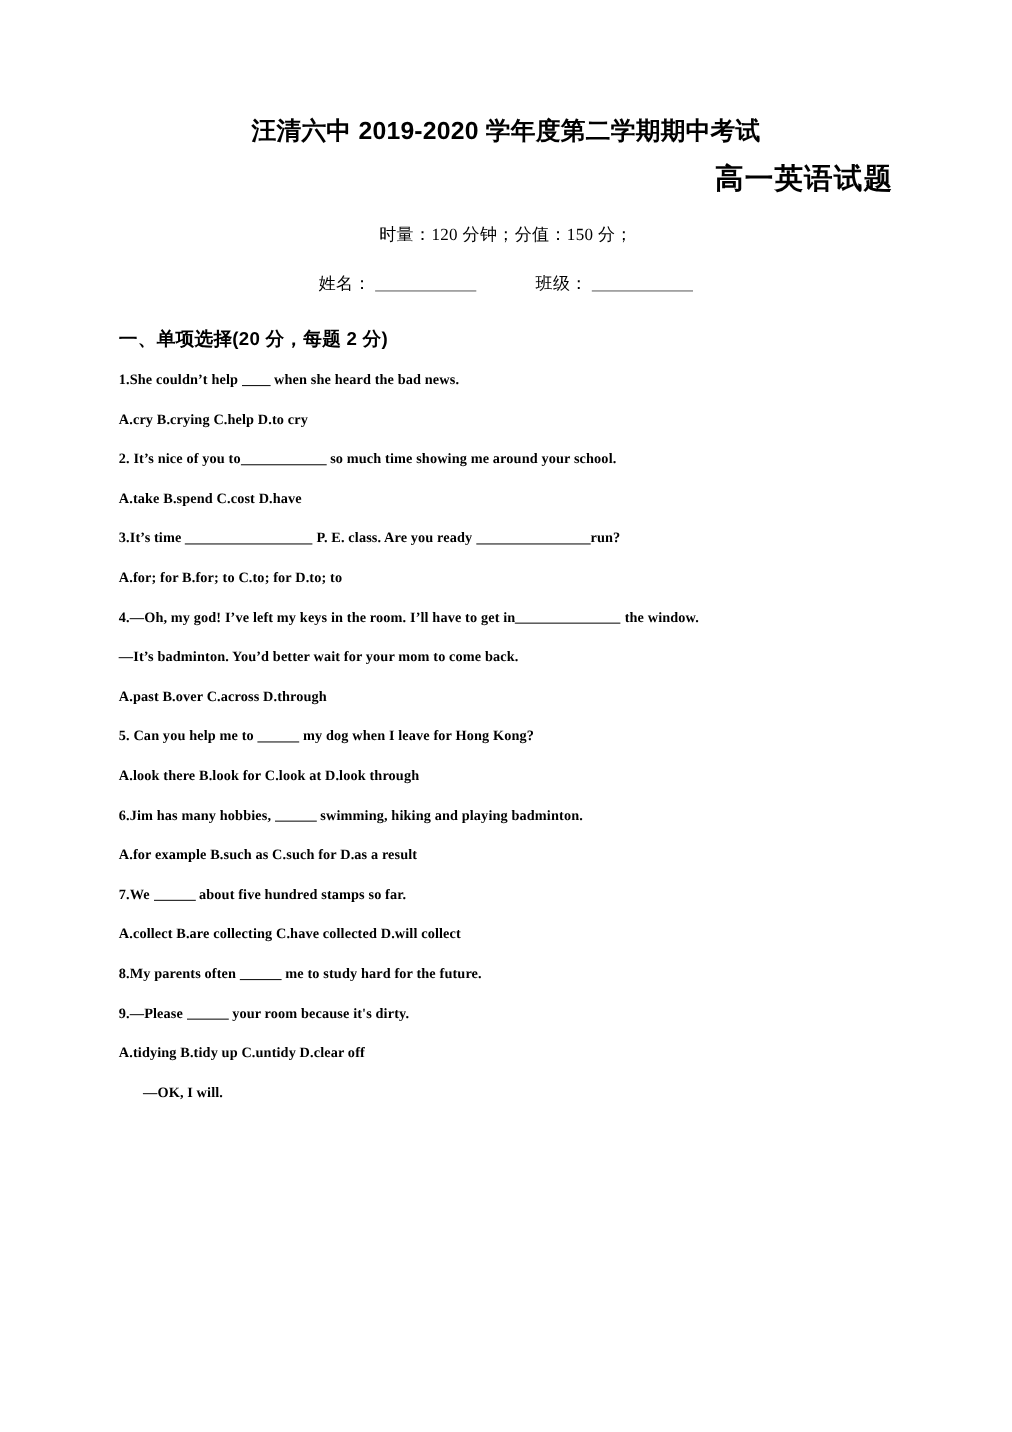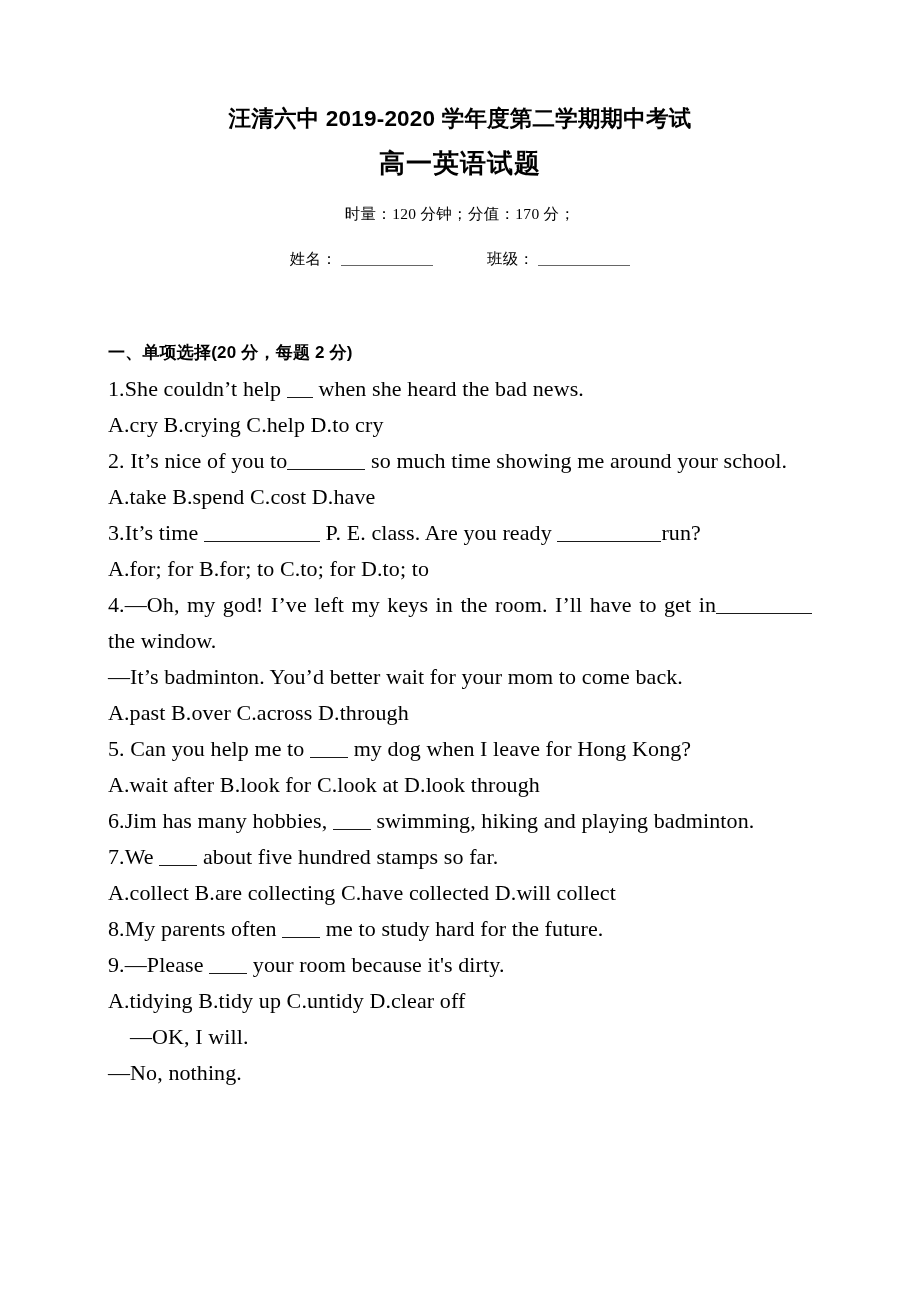--- a/index.html
+++ b/index.html
@@ -39,26 +39,27 @@
   }
   .title-main {
     font-family: "Liberation Sans", "DejaVu Sans", sans-serif;
     font-weight: bold;
     font-size: 22.5px;
     line-height: 30px;
     letter-spacing: 0.2px;
     white-space: nowrap;
   }
   .title-sub {
-    font-family: Liberation Serif, serif;
+    font-family: Liberation Mono, monospace;
     font-weight: bold;
     font-size: 26px;
     line-height: 36px;
     margin-top: 12px;
     letter-spacing: 1px;
+    text-align: right;
   }
   .exam-info {
     font-size: 15.5px;
     line-height: 24px;
     margin-top: 20px;
     letter-spacing: 0.3px;
   }
 
   .id-row {
     margin-top: 21px;
@@ -80,36 +81,37 @@
     vertical-align: -2px;
     margin-left: 4px;
   }
   .id-gap {
     display: inline-block;
     width: 46px;
   }
 
   
   .section-block {
-    margin-top: 64px;
+    margin-top: 20px;
   }
 
   .section-heading {
     font-weight: bold;
     font-size: 17px;
     line-height: 36px;
     font-family: "Liberation Sans", "DejaVu Sans", sans-serif;
     letter-spacing: 0.2px;
   }
 
   .q-line {
-    font-size: 22px;
+    font-size: 13px;
     line-height: 36px;
     letter-spacing: 0.1px;
     white-space: nowrap;
+    font-weight: bold;
   }
   .q-line.justify {
     text-align: justify;
     text-align-last: left;
     white-space: normal;
   }
   .q-line.indent {
     padding-left: 22px;
   }
 
@@ -129,21 +131,21 @@
 </style>
 </head>
 <body>
 
 <div class="page">
   <div class="content">
 
     <div class="doc-header">
       <div class="title-main">汪清六中 2019-2020 学年度第二学期期中考试</div>
       <div class="title-sub">高一英语试题</div>
-      <div class="exam-info">时量：120 分钟；分值：170 分；</div>
+      <div class="exam-info">时量：120 分钟；分值：150 分；</div>
 
       <div class="id-row">
         <span class="id-field">
           <span class="id-label">姓名：</span><span class="id-blank"></span>
         </span>
         <span class="id-gap"></span>
         <span class="id-field">
           <span class="id-label">班级：</span><span class="id-blank"></span>
         </span>
       </div>
@@ -160,30 +162,30 @@
       <div class="q-line">A.take    B.spend      C.cost      D.have</div>
 
       <div class="q-line"><span>3.It’s time</span> <span class="blank lg"></span> <span>P. E. class. Are you ready</span> <span class="blank run"></span><span>run?</span></div>
       <div class="q-line">A.for; for   B.for; to   C.to; for    D.to; to</div>
 
       <div class="q-line justify"><span>4.—Oh, my god! I’ve left my keys in the room. I’ll have to get in</span><span class="blank getin"></span> <span>the window.</span></div>
       <div class="q-line">—It’s badminton. You’d better wait for your mom to come back.</div>
       <div class="q-line">A.past    B.over      C.across      D.through</div>
 
       <div class="q-line"><span>5. Can you help me to</span> <span class="blank sm"></span> <span>my dog when I leave for Hong Kong?</span></div>
-      <div class="q-line">A.wait after     B.look for      C.look at      D.look through</div>
+      <div class="q-line">A.look there     B.look for      C.look at      D.look through</div>
 
       <div class="q-line"><span>6.Jim has many hobbies,</span> <span class="blank sm"></span> <span>swimming, hiking and playing badminton.</span></div>
+      <div class="q-line">A.for example     B.such as    C.such for      D.as a result</div>
 
       <div class="q-line"><span>7.We</span> <span class="blank sm"></span> <span>about five hundred stamps so far.</span></div>
       <div class="q-line">A.collect    B.are collecting     C.have collected     D.will collect</div>
 
       <div class="q-line"><span>8.My parents often</span> <span class="blank sm"></span> <span>me to study hard for the future.</span></div>
 
       <div class="q-line"><span>9.—Please</span> <span class="blank sm"></span> <span>your room because it's dirty.</span></div>
       <div class="q-line">A.tidying      B.tidy up    C.untidy      D.clear off</div>
       <div class="q-line indent">—OK, I will.</div>
 
-      <div class="q-line">—No, nothing.</div>
 
     </div>
   </div>
 </div>
 
 </body></html>

